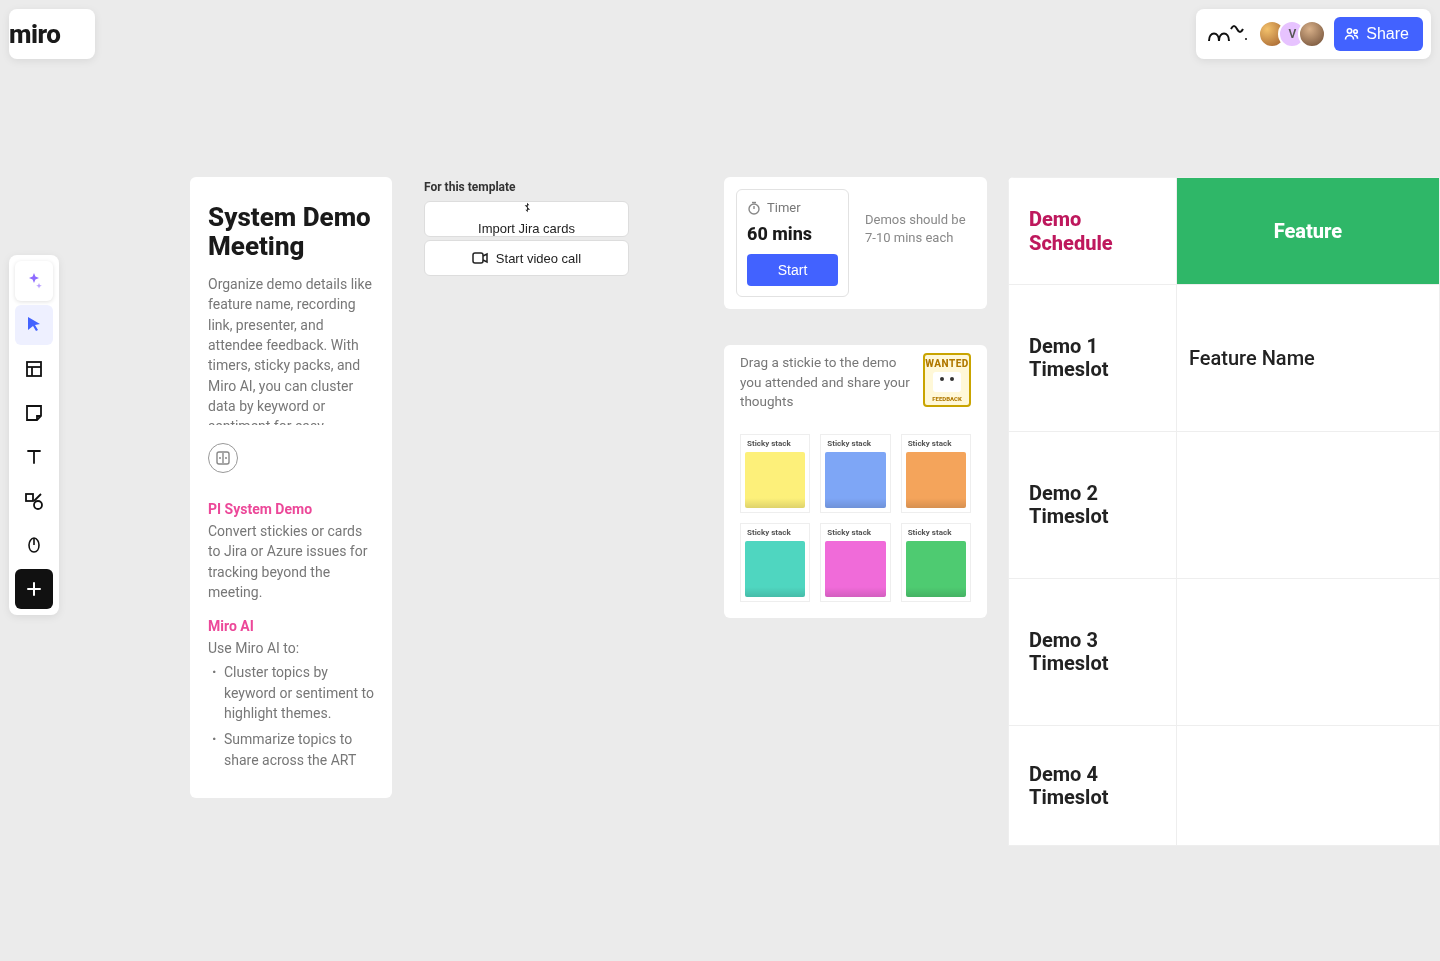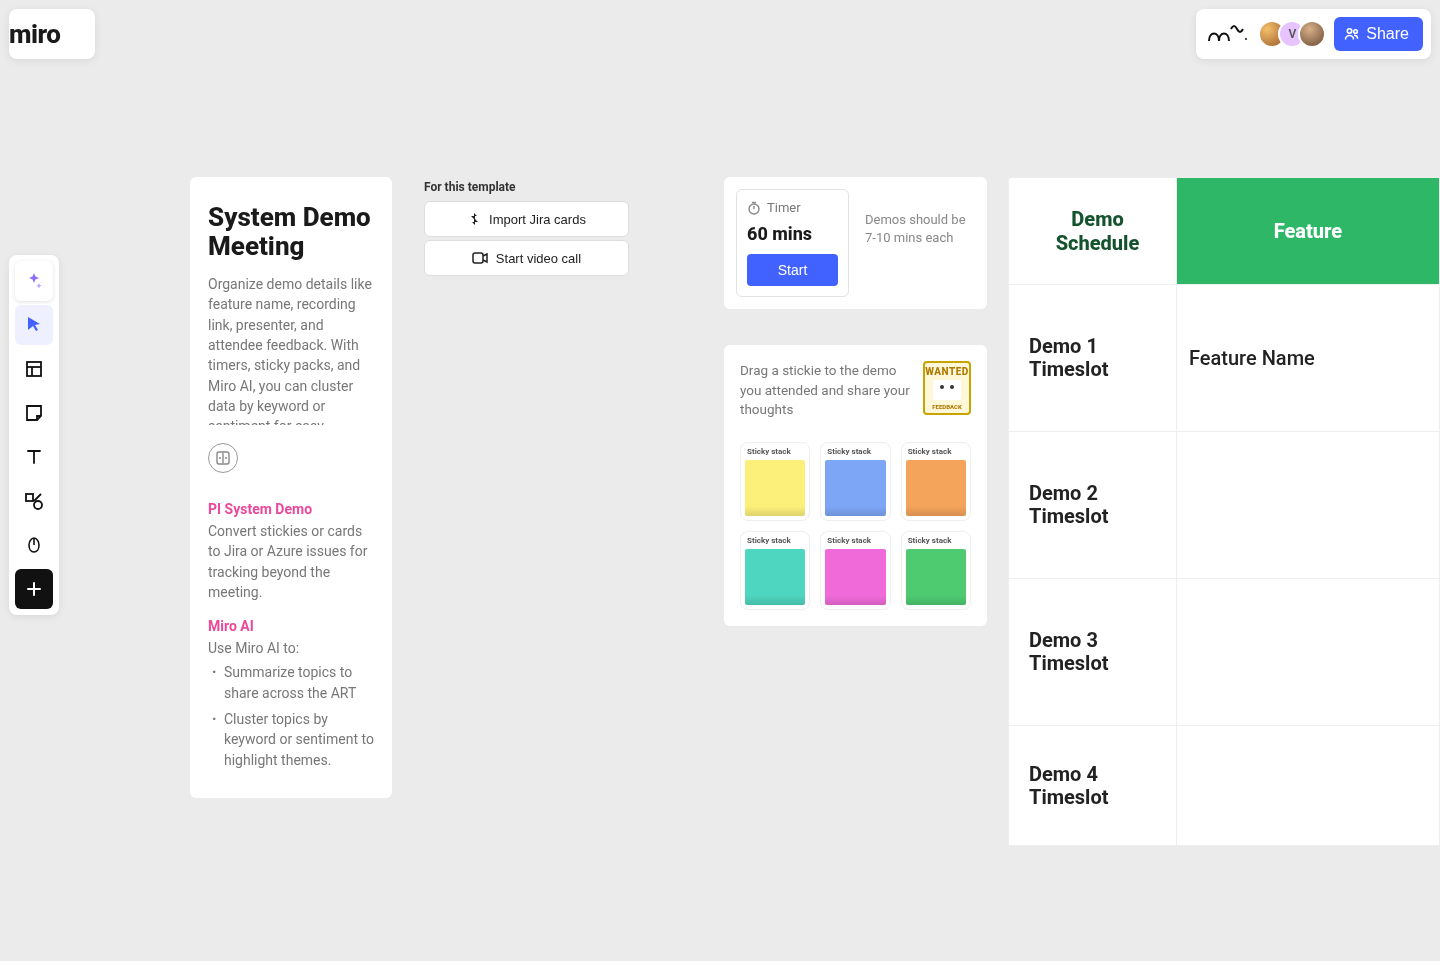--- a/index.html
+++ b/index.html
@@ -136,21 +136,21 @@
     position:absolute;
     left:424px;
     width:205px; height:36px;
     background:#fff;
     border:1px solid #ddd;
     border-radius:6px;
     display:flex; align-items:center; justify-content:center; gap:8px;
     font-size:13px; color:#222;
     cursor:pointer;
   }
-  .btn-import { top:201px; }
+  .btn-import { top:201px;flex-direction:column; }
   .btn-video  { top:240px; }
 
   
   .panel-timer {
     left:724px; top:177px;
     width:263px;
     padding:12px;
     display:flex; gap:16px; align-items:flex-start;
   }
   .timer-box {
@@ -165,21 +165,21 @@
     width:100%; height:32px;
     background:#4262ff; color:#fff; border:none; border-radius:4px;
     font-size:14px; cursor:pointer;
   }
   .timer-note { font-size:13px; color:#888; line-height:1.4; padding-top:22px;}
 
   
   .panel-stickies {
     left:724px; top:345px;
     width:263px;
-    padding:16px 16px 16px 16px;
+    padding:8px 16px 16px 16px;
   }
   .stickies-top { display:flex; gap:10px; align-items:flex-start; margin-bottom:22px;}
   .stickies-top p { font-size:13.5px; color:#777; line-height:1.45; flex:1; }
   .wanted-badge {
     width:48px; flex:0 0 48px;
     display:flex; flex-direction:column; align-items:center;
     border:2px solid #c9a400; border-radius:4px; padding:3px 2px;
     background:#fff8d8;
   }
   .wanted-badge .w-title { font-size:10px; font-weight:800; color:#b07800; letter-spacing:0.5px;}
@@ -190,21 +190,21 @@
   .wanted-badge .w-face::before, .wanted-badge .w-face::after {
     content:""; position:absolute; width:4px; height:4px; background:#333; border-radius:50%; top:5px;
   }
   .wanted-badge .w-face::before { left:7px;}
   .wanted-badge .w-face::after  { right:7px;}
   .wanted-badge .w-sub { font-size:6px; font-weight:800; color:#b07800;}
   .sticky-grid {
     display:grid; grid-template-columns: repeat(3, 1fr); gap:10px;
   }
   .sticky-cell {
-    border:1px solid #eee; border-radius:8px;
+    border:1px solid #eee; border-radius:0;
     padding:4px; background:#fff;
   }
   .sticky-label { font-size:8px; font-weight:700; color:#555; margin-bottom:4px; padding-left:2px;}
   .sticky-swatch { width:100%; height:56px; border-radius:2px; position:relative; overflow:hidden;}
   .sticky-swatch::after {
     content:""; position:absolute; left:0; right:0; bottom:0; height:10px;
     background: linear-gradient(to bottom, rgba(255,255,255,0), rgba(0,0,0,0.12));
   }
 
   
@@ -219,21 +219,21 @@
   .schedule-table { border-collapse:collapse; width:100%; }
   .schedule-table th, .schedule-table td {
     border:1px solid #eee;
     vertical-align:middle;
   }
   .schedule-table thead th {
     height:107px;
     font-size:20px; font-weight:800;
     padding:0 10px;
   }
-  .schedule-table thead th.col-label { width:168px; text-align:center; padding-left:20px; background:#fff; color:#14532d;}
+  .schedule-table thead th.col-label { width:168px; text-align:left; padding-left:20px; background:#fff; color:#be185d;}
   .schedule-table thead th.col-feature { background:#2fb768; color:#fff; text-align:center; }
   .schedule-table tbody td { height:147px; }
   .schedule-table tbody td.row-label { font-size:20px; font-weight:700; color:#222; padding-left:20px; line-height:1.15;}
   .schedule-table tbody td.row-cell { font-size:20px; font-weight:500; color:#222; padding-left:12px;}
   .schedule-table tbody tr:last-child td { height:120px; }
 
 </style>
 </head>
 <body>
 
@@ -334,22 +334,22 @@
         <circle cx="5" cy="8" r="1" fill="#888"></circle>
         <circle cx="11" cy="8" r="1" fill="#888"></circle>
       </svg>
   </div>
   <div class="subhead">PI System Demo</div>
   <p>Convert stickies or cards to Jira or Azure issues for tracking beyond the meeting.</p>
   <div class="spacer"></div>
   <div class="subhead">Miro AI</div>
   <p>Use Miro AI to:</p>
   <ul>
+    <li>Cluster topics by keyword or sentiment to highlight themes.</li>
     <li>Summarize topics to share across the ART</li>
-    <li>Cluster topics by keyword or sentiment to highlight themes.</li>
   </ul>
 </div>
 
 <div class="template-label">For this template</div>
 <button class="template-btn btn-import">
   <svg width="14" height="14" viewBox="0 0 14 14">
       <path d="M7 1l3 3H8v3l3 3H8v3L5 10h2V7L4 4h3V1z" fill="#222"></path>
     </svg>
   <span>Import Jira cards</span>
 </button>

